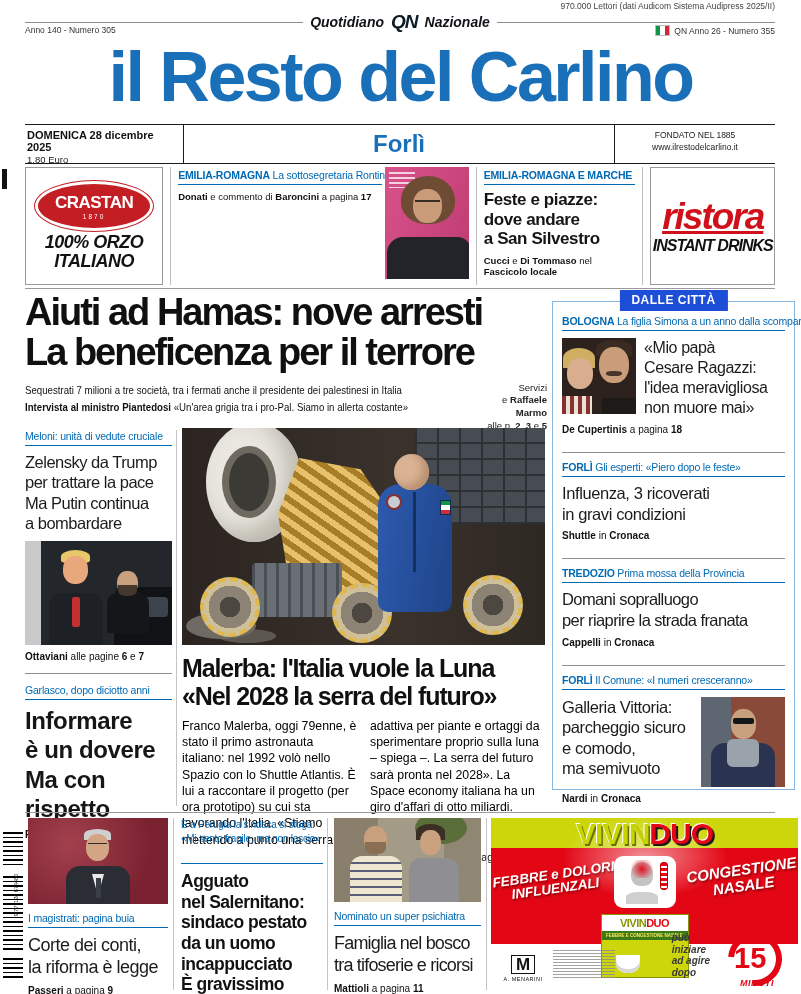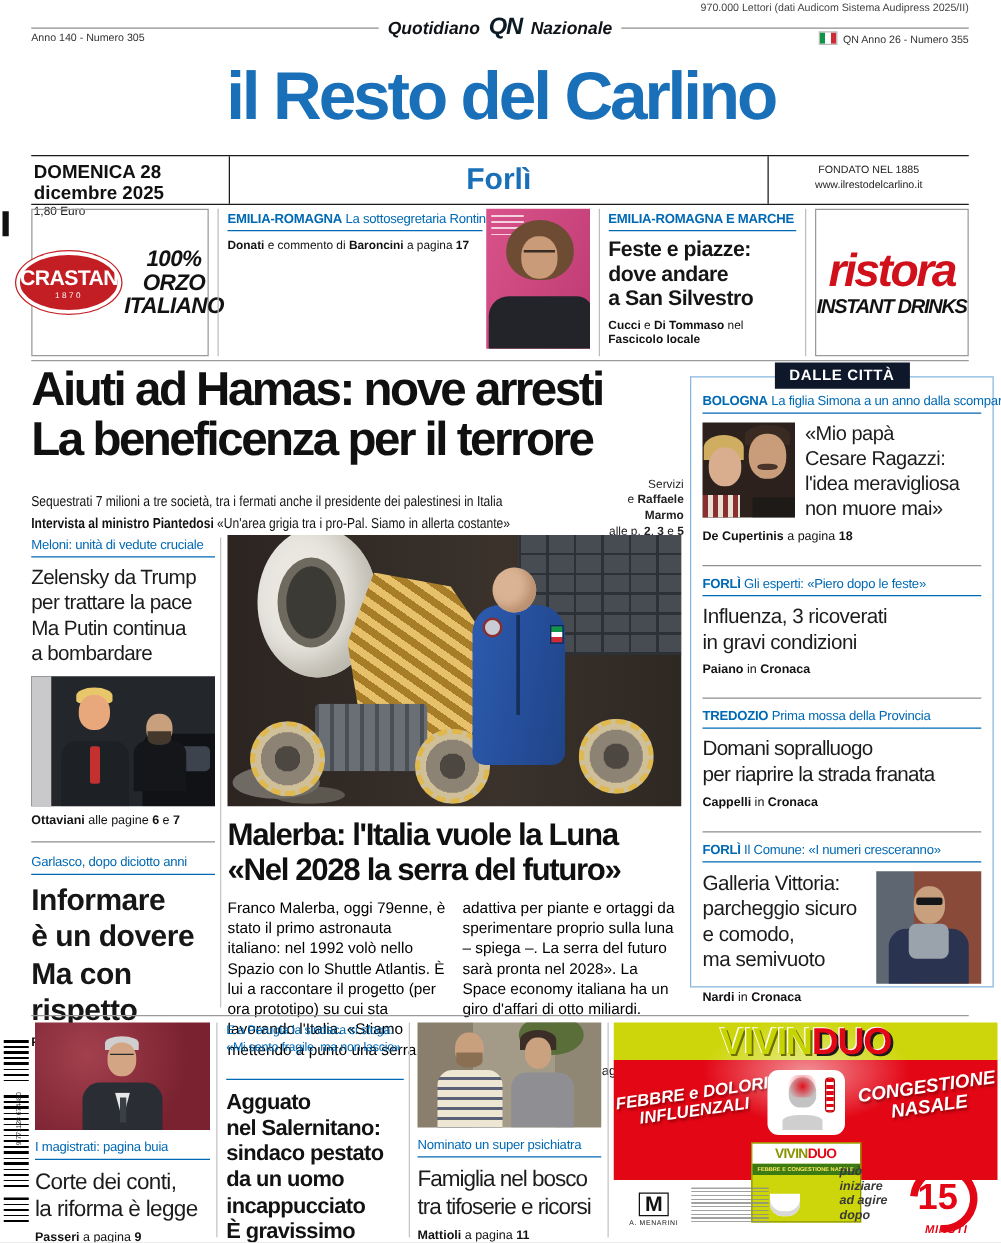--- a/index.html
+++ b/index.html
@@ -15,74 +15,74 @@
   .brandrow .rule{flex:1;border-top:1.5px solid #8f8f8f;height:0;}
   .qn-word{font-size:14px;font-weight:bold;font-style:italic;color:#101418;}
   .qn-logo{font-size:19px;font-weight:bold;font-style:italic;color:#0b1b26;letter-spacing:-1px;}
   .inforow-l{position:absolute;top:25px;left:0;font-size:8.5px;color:#333;}
   .inforow-r{position:absolute;top:25px;right:0;font-size:8.5px;color:#333;display:flex;align-items:center;gap:4px;}
   .flag{width:13px;height:9px;border:0.5px solid #bbb;
         background:linear-gradient(90deg,#109447 0 33%,#fff 33% 66%,#ce2b37 66%);}
 
   
   .masthead{position:absolute;top:33px;left:0;right:0;height:90px;text-align:center;}
-  .masthead h1{margin:0;font-size:54px;line-height:88px;font-weight:bold;color:#1a70b8;letter-spacing:-2.5px;}
+  .masthead h1{margin:0;font-size:70px;line-height:88px;font-weight:bold;color:#1a70b8;letter-spacing:-2.5px;}
 
   
   .dateband{position:absolute;top:124px;left:25px;right:26px;height:38px;
             border-top:1.5px solid #1a1a1a;border-bottom:1px solid #1a1a1a;display:flex;}
   .db-c1{width:150px;padding:4px 6px 0 2px;border-right:1px solid #1a1a1a;}
-  .db-day{font-size:15px;font-weight:bold;}
+  .db-day{font-size:11px;font-weight:bold;}
   .db-price{font-size:9.5px;color:#222;margin-top:1px;}
   .db-c2{flex:1;display:flex;align-items:center;justify-content:center;border-right:1px solid #1a1a1a;}
   .db-edition{font-size:24px;font-weight:bold;color:#1a70b8;}
   .db-c3{width:160px;text-align:center;padding:5px 0 0;font-size:8.5px;color:#222;line-height:1.4;}
 
   
   .toprow{position:absolute;top:167px;left:25px;right:26px;height:118px;display:flex;}
   .printmark{position:absolute;left:-23px;top:2px;width:5px;height:20px;background:#111;}
   .vline{width:1px;background:#bdbdbd;margin:0 7px;}
   .ad-crastan{width:142px;border:1px solid #9a9a9a;box-sizing:border-box;
-              display:flex;flex-direction:row;align-items:center;justify-content:center;gap:2px;}
+              display:flex;flex-direction:column;align-items:center;justify-content:center;gap:2px;}
   .crastan-oval{width:112px;height:44px;background:#c41e25;border:3px solid #fff;outline:1.5px solid #c41e25;
                 border-radius:50%;display:flex;flex-direction:column;align-items:center;justify-content:center;color:#fff;}
   .crastan-oval .nm{font-size:17px;font-weight:bold;letter-spacing:-0.5px;}
   .crastan-oval .yr{font-size:6.5px;letter-spacing:2px;}
   .crastan-claim{font-size:18px;font-weight:bold;font-style:italic;color:#121212;line-height:1.05;text-align:center;letter-spacing:-0.5px;}
   .tr-story{box-sizing:border-box;padding-top:2px;}
   .tr-story .kick{font-size:10.5px;}
   .tr-h{font-size:17px;font-weight:bold;line-height:1.16;letter-spacing:-0.4px;color:#151515;margin:5px 0 0;}
   .tr-by{font-size:9.5px;margin-top:6px;}
   .s-fiumi{width:204px;}
   .rontini-photo{width:86px;height:112px;position:relative;overflow:hidden;background:linear-gradient(115deg,#d9538a,#bd3a72);margin-left:3px;}
   .rp-hair{position:absolute;top:9px;left:16px;width:54px;height:48px;background:#6e4b33;border-radius:50% 50% 45% 45%;}
   .rp-face{position:absolute;top:22px;left:28px;width:29px;height:34px;background:#c99b78;border-radius:46%;}
   .rp-glasses{position:absolute;top:33px;left:30px;width:25px;height:5px;border-top:2px solid #3a2e24;}
   .rp-body{position:absolute;bottom:0;left:2px;width:84px;height:42px;background:#23242a;border-radius:16px 14px 0 0;}
   .rp-txt{position:absolute;top:5px;left:4px;width:26px;height:16px;
           background:repeating-linear-gradient(180deg,rgba(255,255,255,.75) 0 1.5px,transparent 1.5px 5px);}
   .s-feste{width:156px;}
   .ad-ristora{width:128px;border:1px solid #9a9a9a;box-sizing:border-box;display:flex;flex-direction:column;
               align-items:center;justify-content:center;}
-  .ristora-nm{font-size:37px;font-weight:bold;font-style:italic;color:#d0111b;letter-spacing:-2px;line-height:1;}
+  .ristora-nm{font-size:37px;font-weight:bold;font-style:italic;color:#d0111b;letter-spacing:-2px;line-height:1;text-decoration:underline;}
   .ristora-sub{font-size:16px;font-weight:bold;font-style:italic;color:#111;letter-spacing:-1px;margin-top:2px;}
 
   .hsep{position:absolute;left:25px;right:26px;height:1px;background:#9a9a9a;}
 
   
   .lead{position:absolute;top:292px;left:25px;width:522px;}
   .lead-h{margin:0;font-size:38px;line-height:1.06;font-weight:bold;letter-spacing:-2px;color:#101010;}
   .deck{display:flex;margin-top:9px;}
-  .deck-l{flex:1;font-size:11.5px;line-height:1.5;margin-top:12px;}
+  .deck-l{flex:1;font-size:11.5px;line-height:1.5;}
   .deck-l .row{transform:scaleX(.84);transform-origin:0 0;white-space:pre;}
   .deck-r{width:84px;text-align:right;font-size:9.5px;line-height:1.35;color:#222;}
 
   
   .citybox{position:absolute;top:301px;left:552px;width:243px;height:489px;border:1.5px solid #86b7e0;box-sizing:border-box;}
-  .badge{position:absolute;top:-12px;left:50%;transform:translateX(-50%);background:#0f172a;color:#fff;
+  .badge{position:absolute;top:-12px;left:50%;transform:translateX(-50%);background:#1d4ed8;color:#fff;
          font-size:12px;font-weight:bold;letter-spacing:.5px;padding:3px 12px 4px;white-space:nowrap;}
   .citybox .inner{padding:13px 9px 0;}
   .kick{color:#0069b4;font-size:10.5px;border-bottom:1.5px solid #0069b4;padding-bottom:3px;letter-spacing:-0.2px;white-space:nowrap;}
   .kick .place{font-weight:bold;}
   .c-story{border-bottom:1px solid #8f8f8f;padding-bottom:7px;margin-bottom:8px;}
   .c-story:last-child{border-bottom:none;}
   .c-h{font-size:16.5px;line-height:1.25;letter-spacing:-0.4px;color:#1c1c1c;margin:6px 0 0;font-weight:400;}
   .c-by{font-size:10px;margin-top:6px;}
   .c-row{display:flex;gap:8px;margin-top:7px;}
   .bologna-photo{width:74px;height:76px;flex:none;position:relative;overflow:hidden;background:#2c211d;}
@@ -339,21 +339,21 @@
 Cesare Ragazzi:
 l'idea meravigliosa
 non muore mai»</p>
         </div>
         <p class="c-by"><span class="b">De Cupertinis</span><span> a pagina </span><span class="b">18</span></p>
       </div>
       <div class="c-story">
         <div class="kick"><span class="place">FORLÌ</span><span> Gli esperti: «Piero dopo le feste»</span></div>
         <p class="c-h ml">Influenza, 3 ricoverati
 in gravi condizioni</p>
-        <p class="c-by"><span class="b">Paiano</span><span> in </span><span class="b">Cronaca</span></p>
+        <p class="c-by"><span class="b">Shuttle</span><span> in </span><span class="b">Cronaca</span></p>
       </div>
       <div class="c-story">
         <div class="kick"><span class="place">TREDOZIO</span><span> Prima mossa della Provincia</span></div>
         <p class="c-h ml" style="letter-spacing:-0.6px">Domani sopralluogo
 per riaprire la strada franata</p>
         <p class="c-by"><span class="b">Cappelli</span><span> in </span><span class="b">Cronaca</span></p>
       </div>
       <div class="c-story">
         <div class="kick"><span class="place">FORLÌ</span><span> Il Comune: «I numeri cresceranno»</span></div>
         <div class="c-row">

